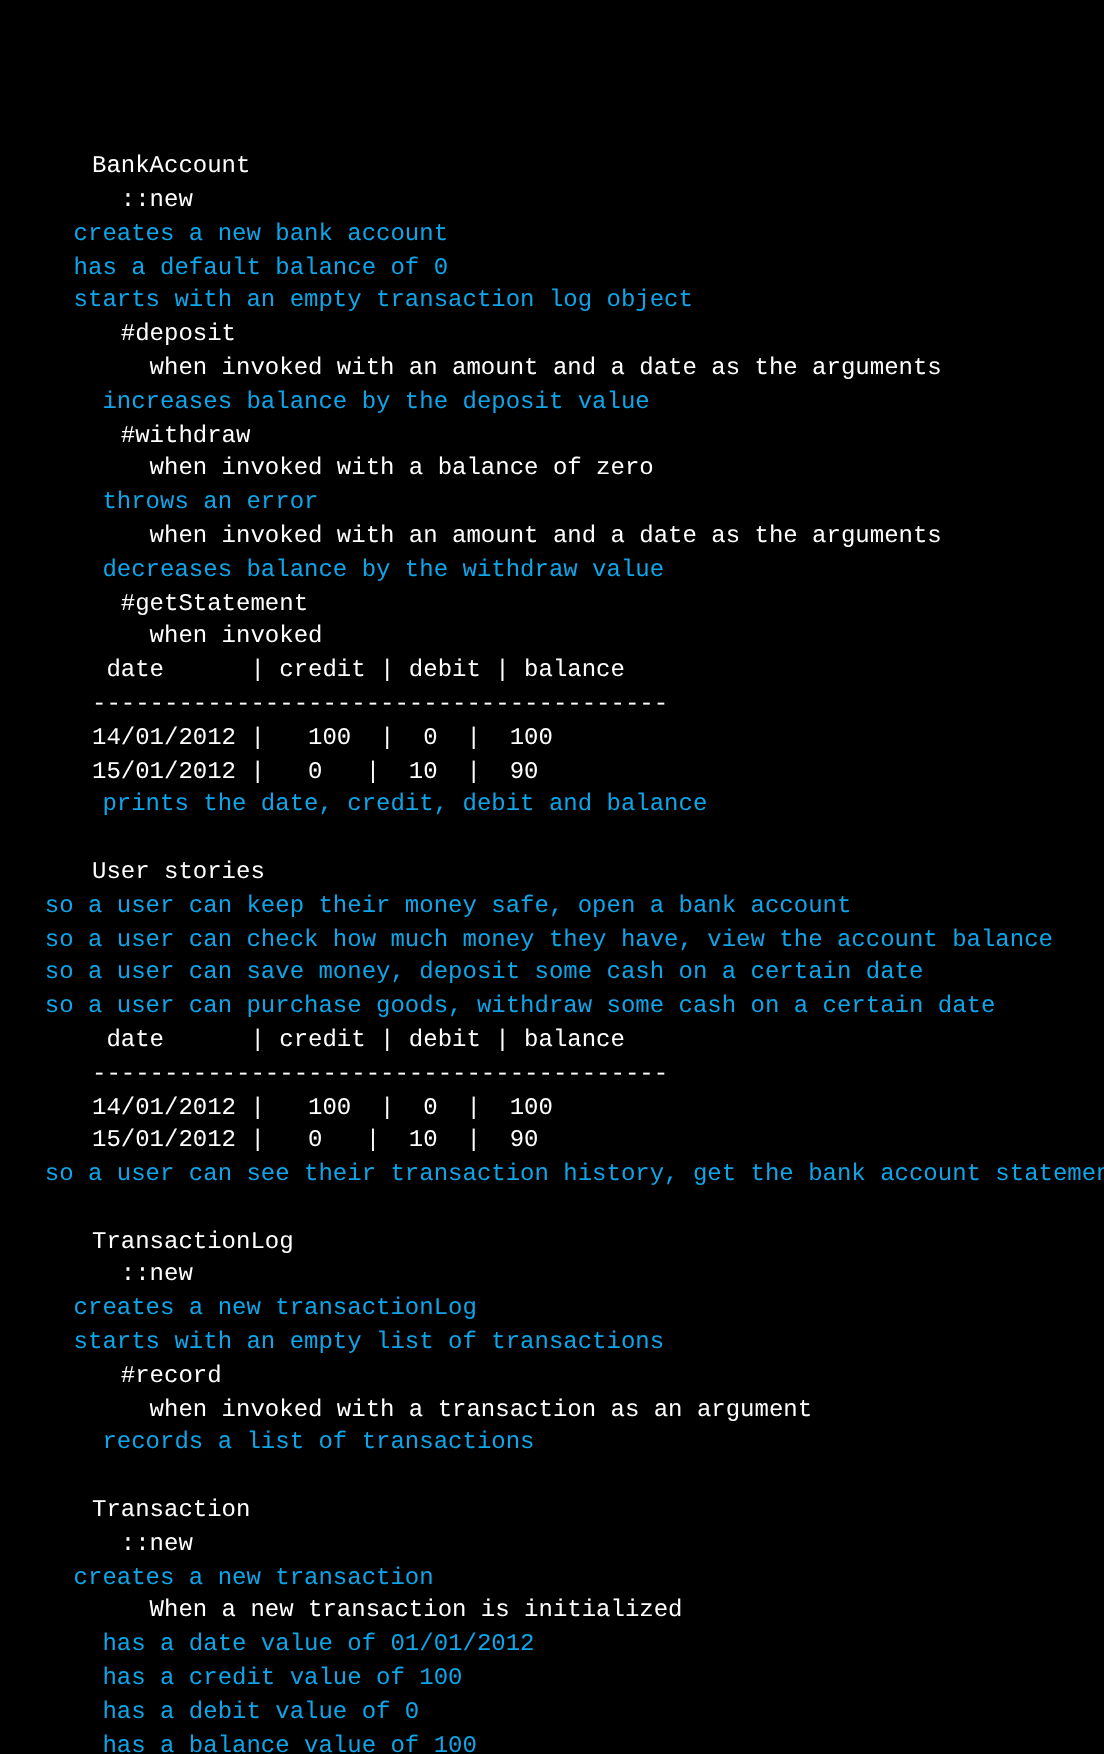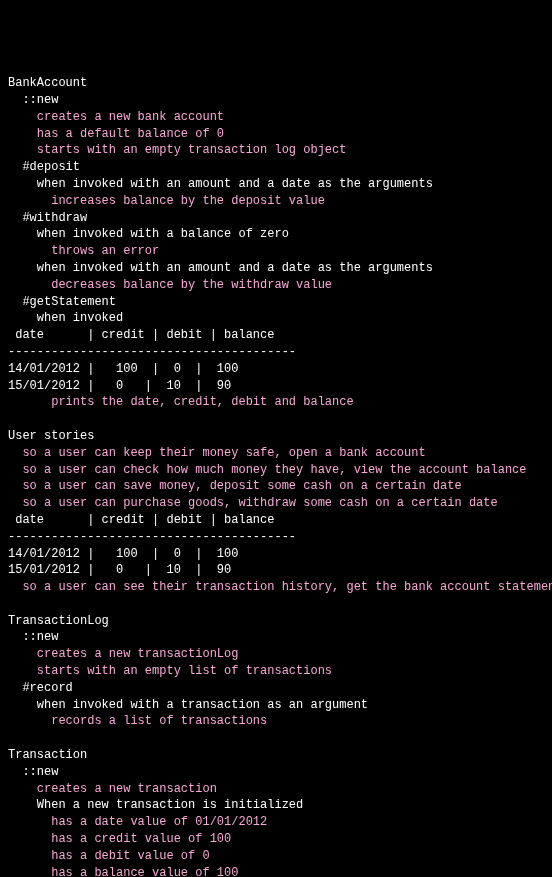--- a/index.html
+++ b/index.html
@@ -7,22 +7,22 @@
       color: #fff;
       font-family: Monaco, Menlo, "Courier New", monospace;
       font-size: 12px;
       margin: 0;
       padding: 8px;
       line-height: 1.4;
       width: 552px;
       box-sizing: border-box;
       white-space: pre;
     }
-    .green { color: #f9a8d4; }
-    .white { color: #fff; }
+    .green { color: #0ea5e9; }
+    .white { color: #fff; margin-left: 38px; }
   </style>
 </head>
 <body>
 
 
 
 <div id="terminal"><div class="white">BankAccount</div><div class="white">  ::new</div><div class="green">    creates a new bank account</div><div class="green">    has a default balance of 0</div><div class="green">    starts with an empty transaction log object</div><div class="white">  #deposit</div><div class="white">    when invoked with an amount and a date as the arguments</div><div class="green">      increases balance by the deposit value</div><div class="white">  #withdraw</div><div class="white">    when invoked with a balance of zero</div><div class="green">      throws an error</div><div class="white">    when invoked with an amount and a date as the arguments</div><div class="green">      decreases balance by the withdraw value</div><div class="white">  #getStatement</div><div class="white">    when invoked</div><div class="white"> date      | credit | debit | balance</div><div class="white">----------------------------------------</div><div class="white">14/01/2012 |   100  |  0  |  100</div><div class="white">15/01/2012 |   0   |  10  |  90</div><div class="green">      prints the date, credit, debit and balance</div><div class="white">&nbsp;</div><div class="white">User stories</div><div class="green">  so a user can keep their money safe, open a bank account</div><div class="green">  so a user can check how much money they have, view the account balance</div><div class="green">  so a user can save money, deposit some cash on a certain date</div><div class="green">  so a user can purchase goods, withdraw some cash on a certain date</div><div class="white"> date      | credit | debit | balance</div><div class="white">----------------------------------------</div><div class="white">14/01/2012 |   100  |  0  |  100</div><div class="white">15/01/2012 |   0   |  10  |  90</div><div class="green">  so a user can see their transaction history, get the bank account statement</div><div class="white">&nbsp;</div><div class="white">TransactionLog</div><div class="white">  ::new</div><div class="green">    creates a new transactionLog</div><div class="green">    starts with an empty list of transactions</div><div class="white">  #record</div><div class="white">    when invoked with a transaction as an argument</div><div class="green">      records a list of transactions</div><div class="white">&nbsp;</div><div class="white">Transaction</div><div class="white">  ::new</div><div class="green">    creates a new transaction</div><div class="white">    When a new transaction is initialized</div><div class="green">      has a date value of 01/01/2012</div><div class="green">      has a credit value of 100</div><div class="green">      has a debit value of 0</div><div class="green">      has a balance value of 100</div></div>
 
 
 

